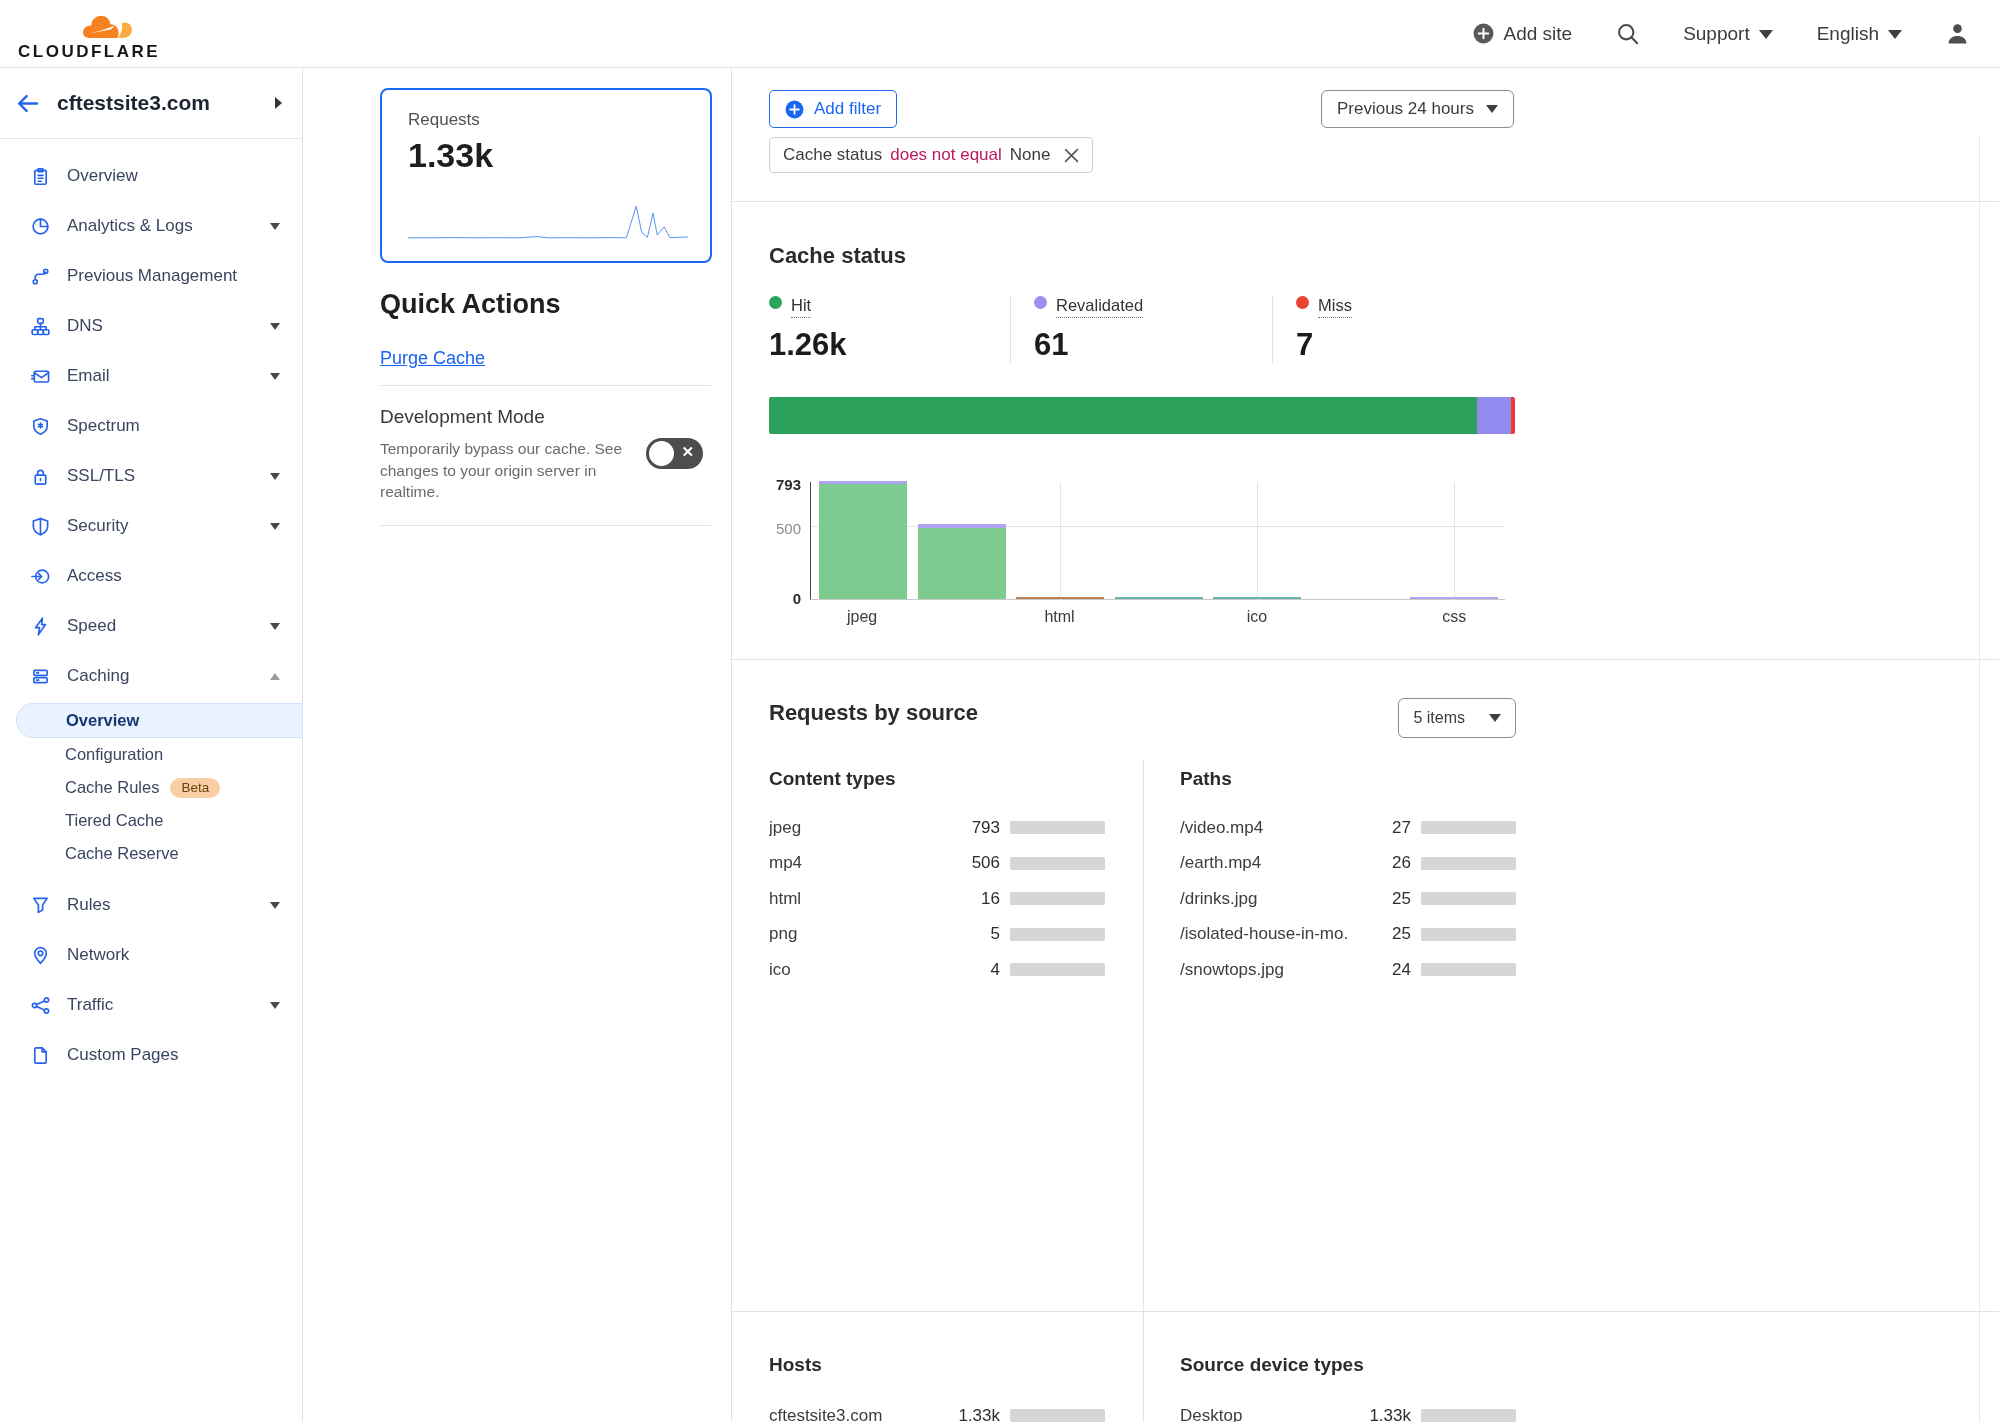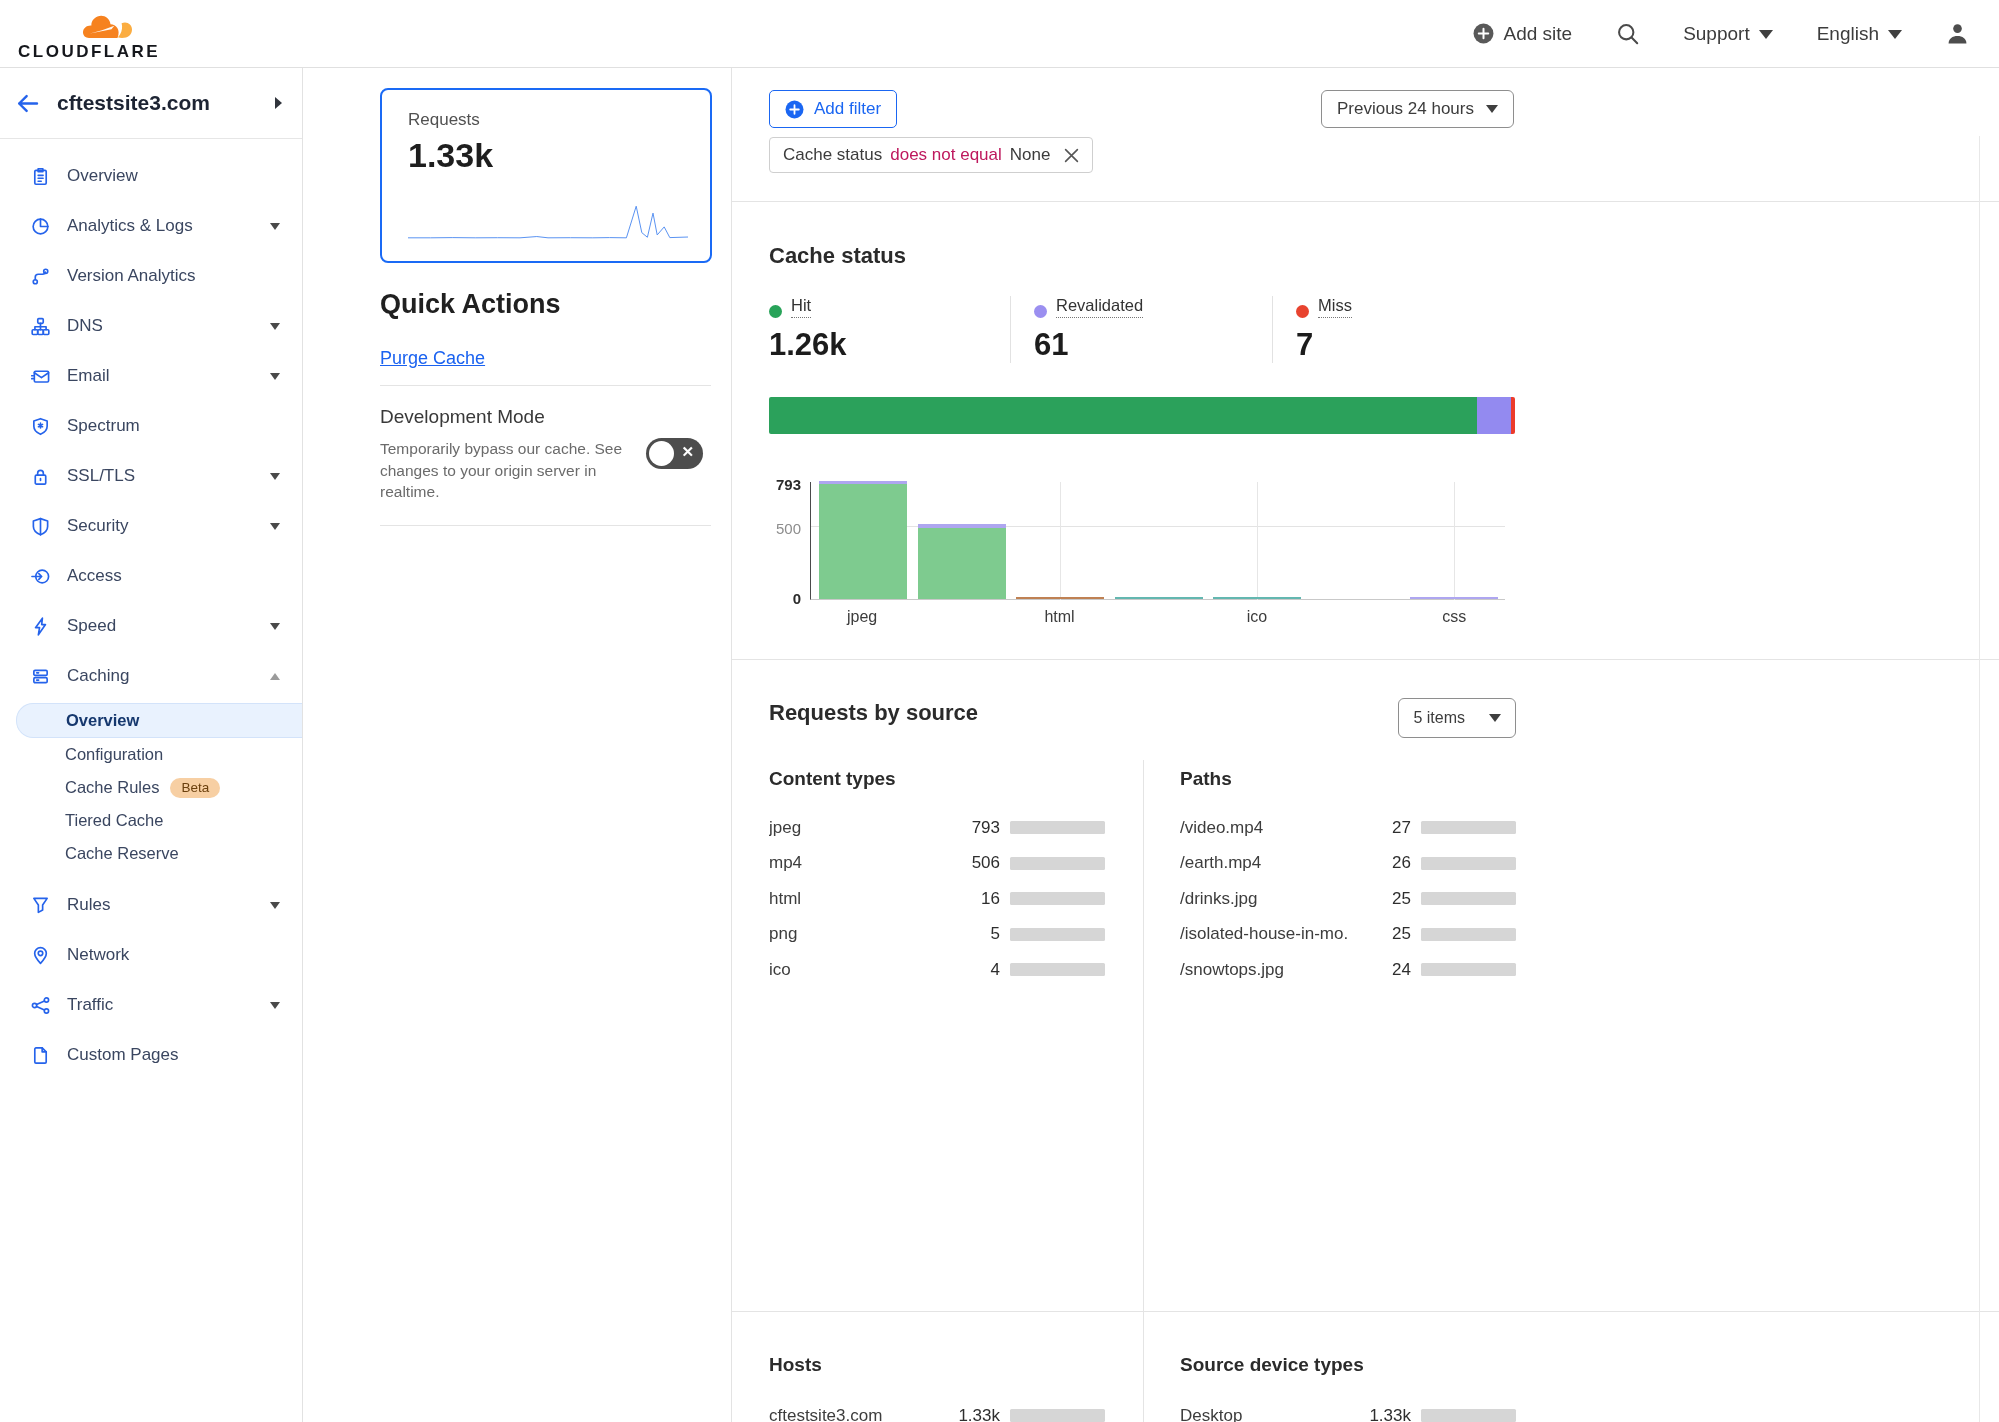--- a/index.html
+++ b/index.html
@@ -80,21 +80,21 @@
     border:1px solid #8e8e8e; border-radius:6px; background:#fff; font-size:17px; color:#3c3c3c;
     padding:8px 15px; cursor:pointer; font-family:inherit; }
   .tri-down-sm { width:0; height:0; border-left:6px solid transparent; border-right:6px solid transparent;
     border-top:8px solid #3f3f3f; }
 
   .sec-cache { height:458px; border-bottom:1px solid #e4e4e4; padding:41px 0 0 37px; }
   .sec-title { font-size:22px; font-weight:bold; color:#2b2b2b; }
   .stats-row { display:flex; margin-top:27px; }
   .stat { width:241px; }
   .stat + .stat { border-left:1px solid #e2e2e2; padding-left:23px; width:262px; }
-  .stat-head { display:flex; align-items:flex-end; gap:9px; }
+  .stat-head { display:flex; align-items:flex-start; gap:9px; }
   .dot { width:13px; height:13px; border-radius:50%; flex:none; }
   .stat-label { font-size:16.5px; color:#333; border-bottom:1.5px dotted #767676; padding-bottom:2px; cursor:pointer; }
   .stat-value { font-size:31px; font-weight:bold; color:#1c1c1c; margin-top:9px; }
 
   .stacked-bar { width:746px; height:37px; margin-top:34px; display:flex; border-radius:2px; overflow:hidden; }
 
   .barchart { display:flex; margin-top:48px; width:746px; }
   .ylabels { width:41px; position:relative; height:118px; flex:none; }
   .ylabels span { position:absolute; right:9px; font-size:15px; }
   .yt-0 { top:-6px; color:#2b2b2b; font-weight:bold; }
@@ -194,21 +194,21 @@
           </svg>
         <span class="nav-label">Analytics &amp; Logs</span>
         <span class="caret-down-sm"></span>
       </div>
       <div class="nav-item">
         <svg class="icon" viewBox="0 0 16 16">
             <circle cx="3.6" cy="12.4" r="1.7"></circle>
             <circle cx="12.4" cy="3.6" r="1.7"></circle>
             <path d="M3.6 10.7V8.4c0-1.5 1-2.3 2.6-2.3h3.4c1.4 0 2.4-.6 2.4-1.8"></path>
           </svg>
-        <span class="nav-label">Version Analytics</span>
+        <span class="nav-label">Previous Management</span>
       </div>
       <div class="nav-item">
         <svg class="icon" viewBox="0 0 16 16">
             <rect x="5.7" y="1.3" width="4.6" height="4" rx=".8"></rect>
             <rect x="1" y="10.7" width="4.6" height="4" rx=".8"></rect>
             <rect x="5.7" y="10.7" width="4.6" height="4" rx=".8"></rect>
             <rect x="10.4" y="10.7" width="4.6" height="4" rx=".8"></rect>
             <path d="M8 5.3v5.4M3.3 10.7V8.2h9.4v2.5"></path>
           </svg>
         <span class="nav-label">DNS</span>

